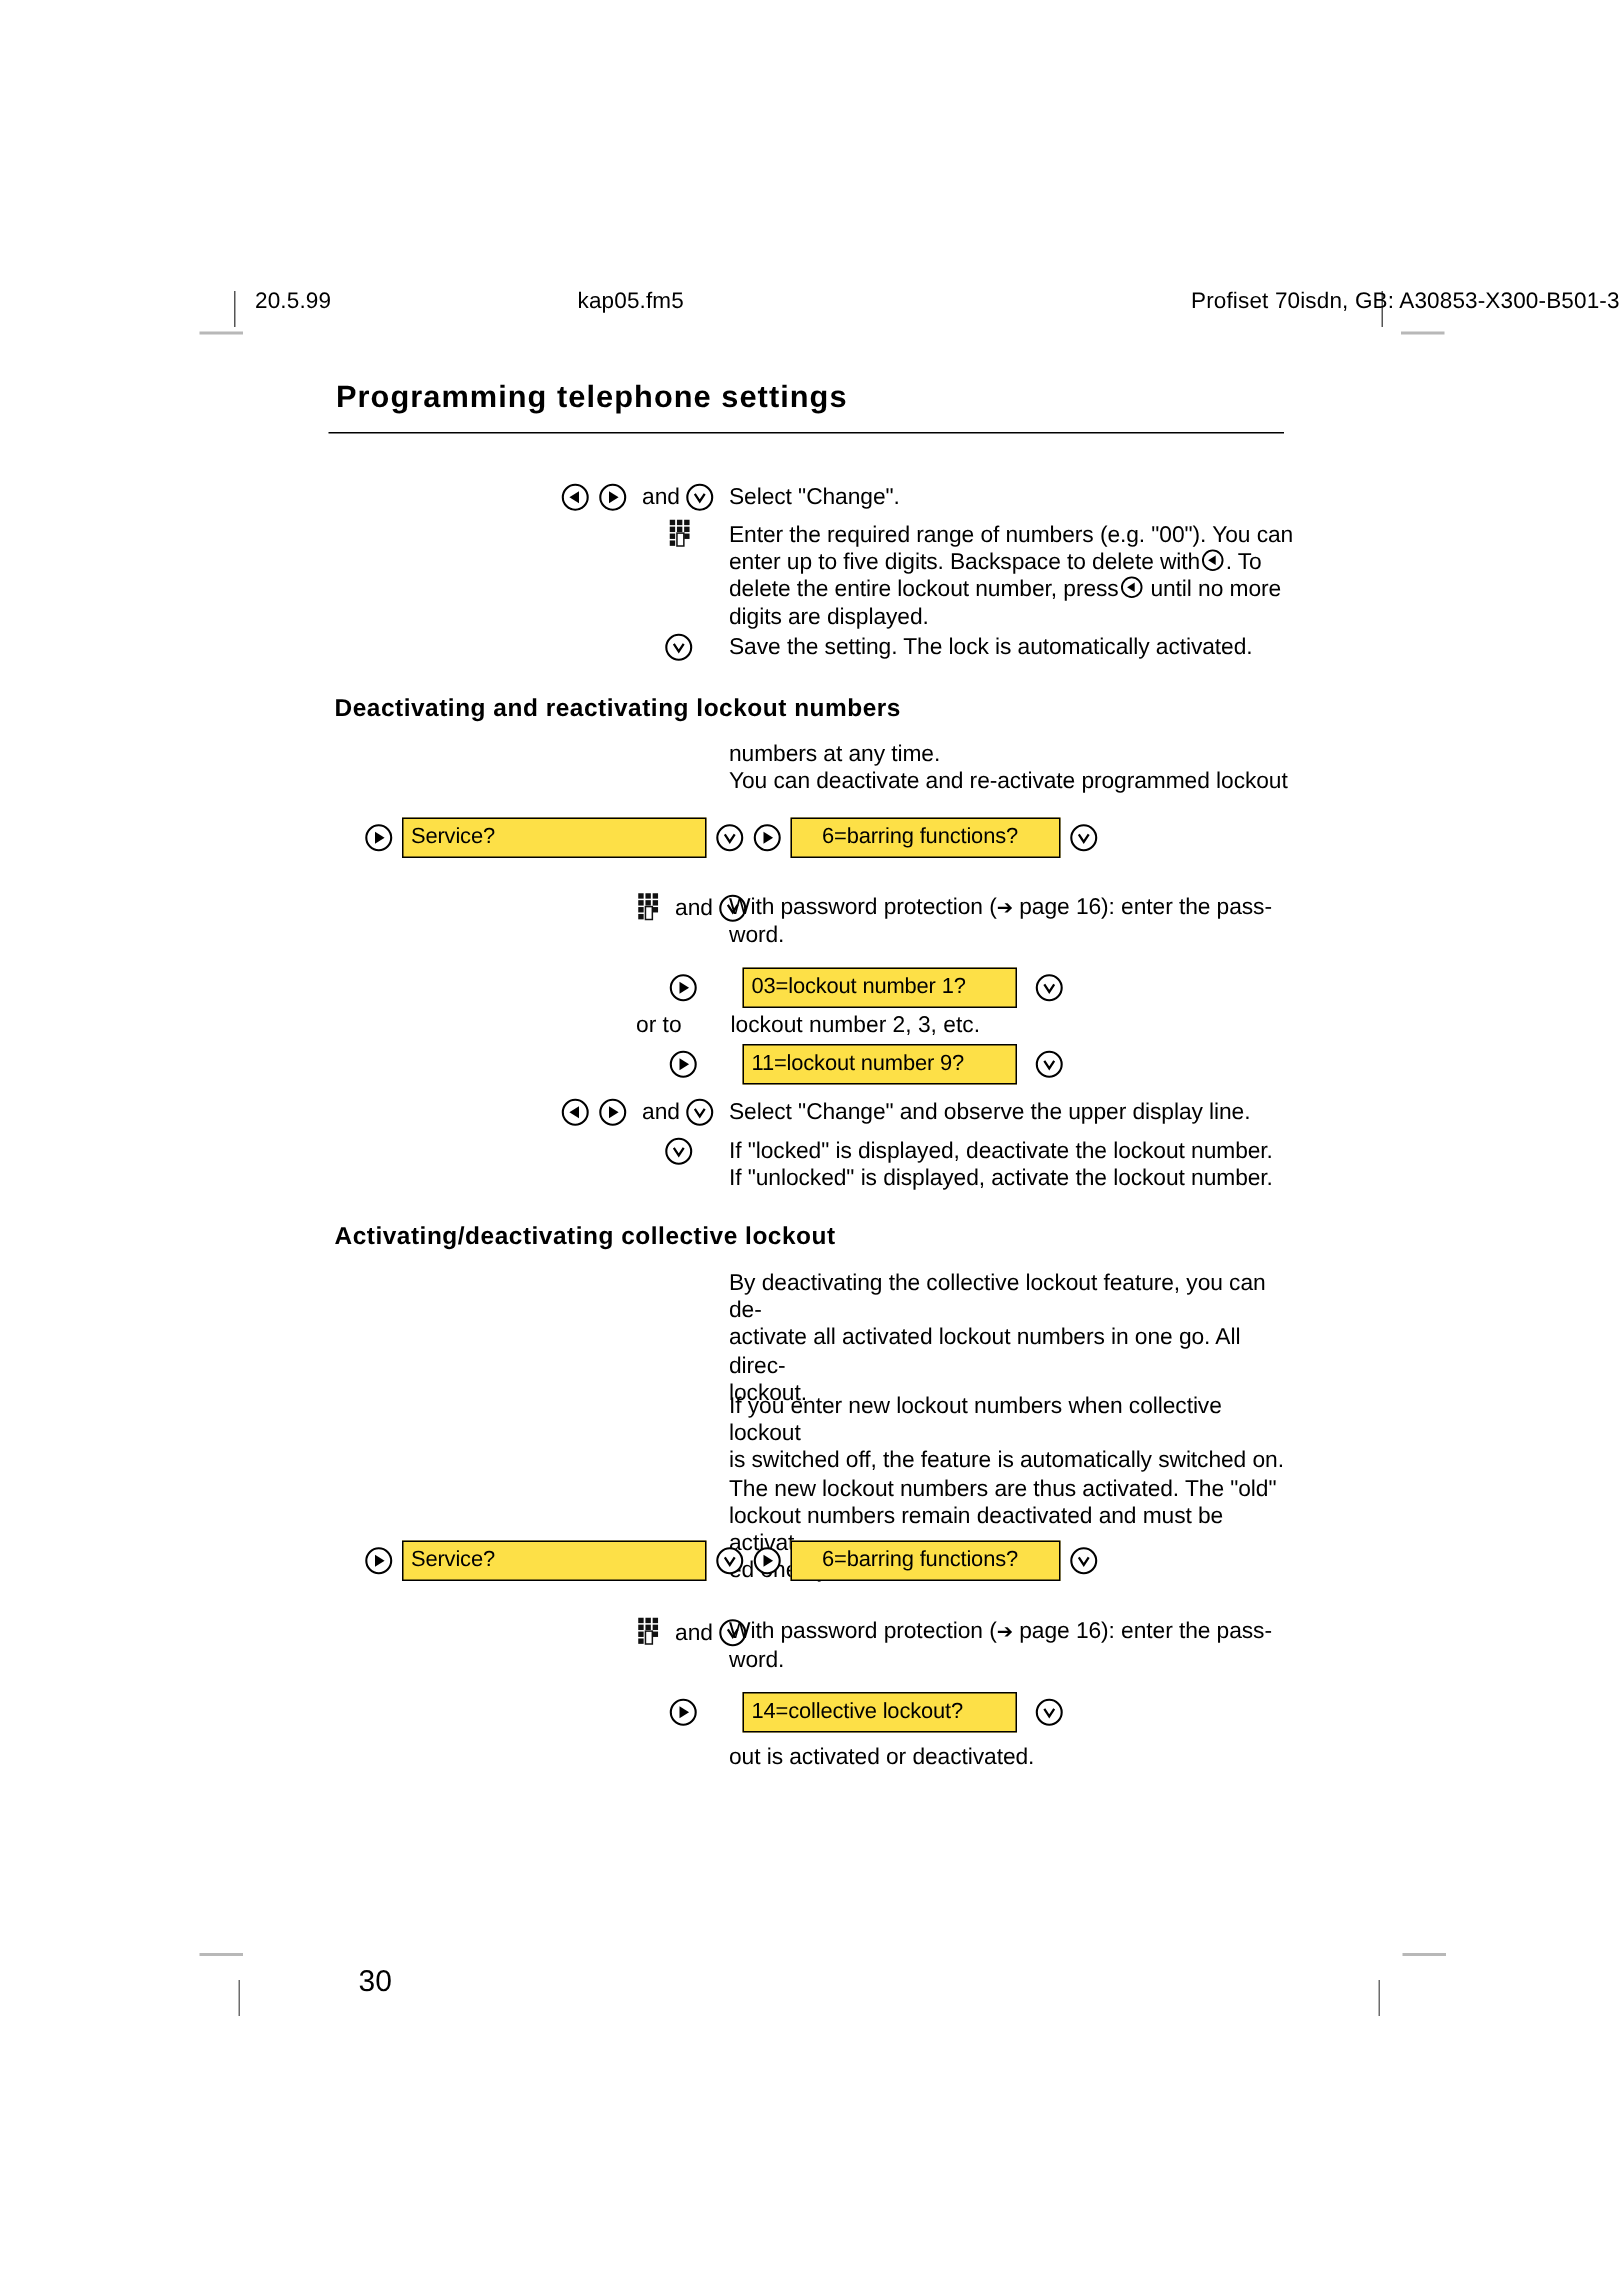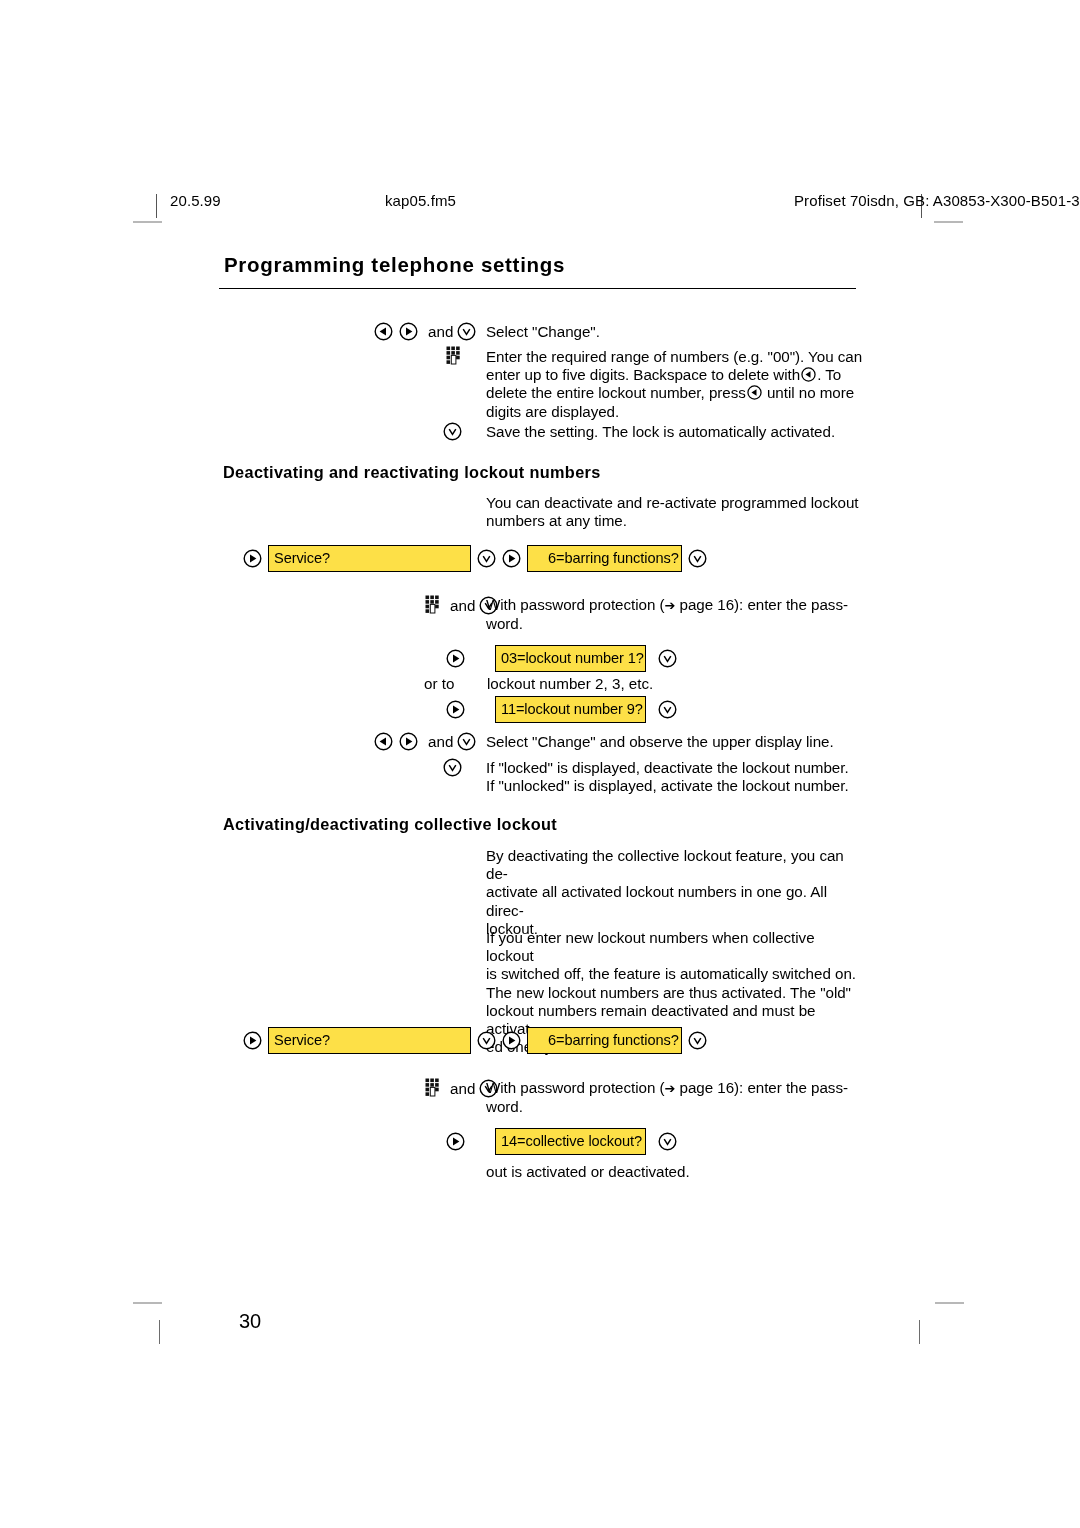--- a/index.html
+++ b/index.html
@@ -113,22 +113,22 @@
     border: 1.3px solid #000;
     height: 27px;
     line-height: 25px;
     font-size: 14.6px;
     padding: 0 5px;
     background: #fde047;
     white-space: nowrap;
     letter-spacing: -0.1px;
   }
   .dispbox.wide   { width: 203px; }
-  .dispbox.medium { width: 155px; padding-left: 20px; }
-  .dispbox.narrow { width: 151px; }
+  .dispbox.medium { width: 180px; padding-left: 20px; }
+  .dispbox.narrow { width: 183px; }
 
   .seq {
     position: absolute;
     white-space: nowrap;
     display: flex;
     align-items: center;
   }
   .seq > * { margin-right: 6px; }
   .seq > *:last-child { margin-right: 0; }
 
@@ -238,22 +238,22 @@
       </svg>
   </span>
 </div>
 <div class="col-text" style="top:423px;">
   <p>Save the setting. The lock is automatically activated.</p>
 </div>
 
 <div class="sub-heading" style="top:463px;">Deactivating and reactivating lockout numbers</div>
 
 <div class="col-text" style="top:494px;">
+  <p>numbers at any time.</p>
   <p>You can deactivate and re-activate programmed lockout</p>
-  <p>numbers at any time.</p>
 </div>
 
 <div class="seq" style="left:243px; top:545px;">
   <span class="key">
     <svg viewBox="0 0 19 19">
         <circle cx="9.5" cy="9.5" r="8.3" fill="#fff" stroke="#000" stroke-width="1.4"></circle>
         <polygon points="7,5.5 7,13.5 13.4,9.5" fill="#000"></polygon>
       </svg>
   </span>
   <span class="dispbox wide">Service?</span>

